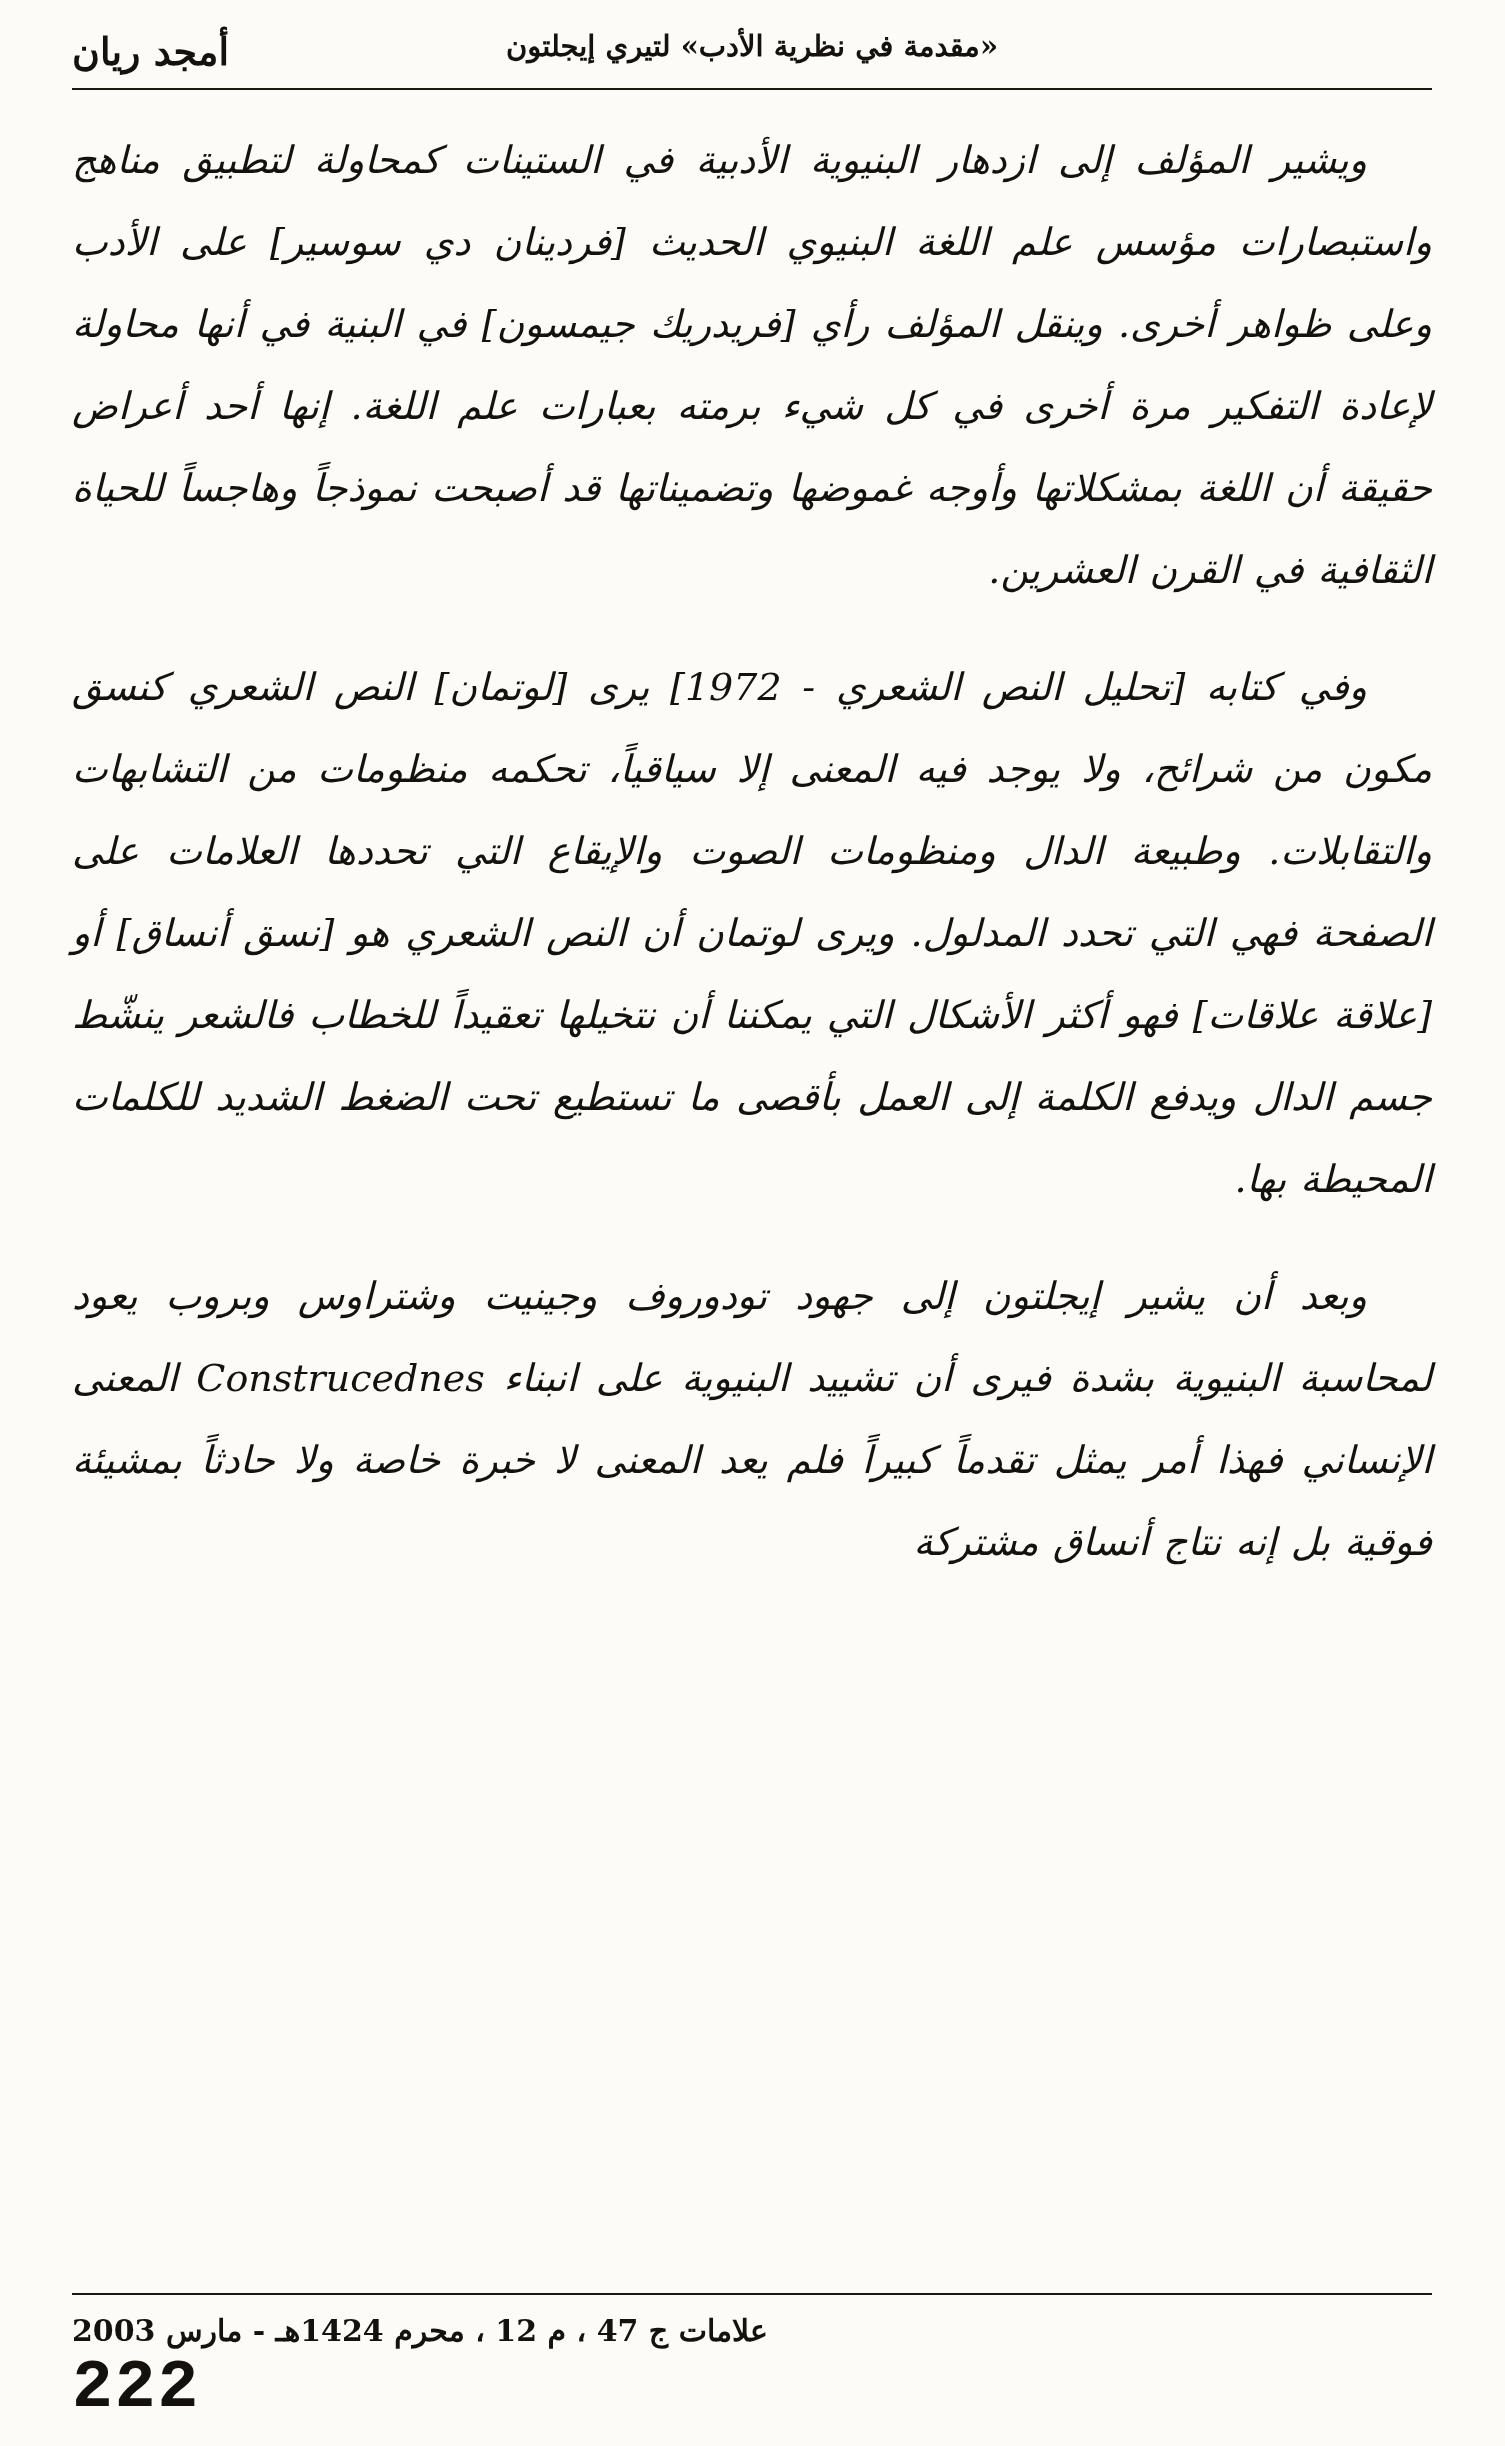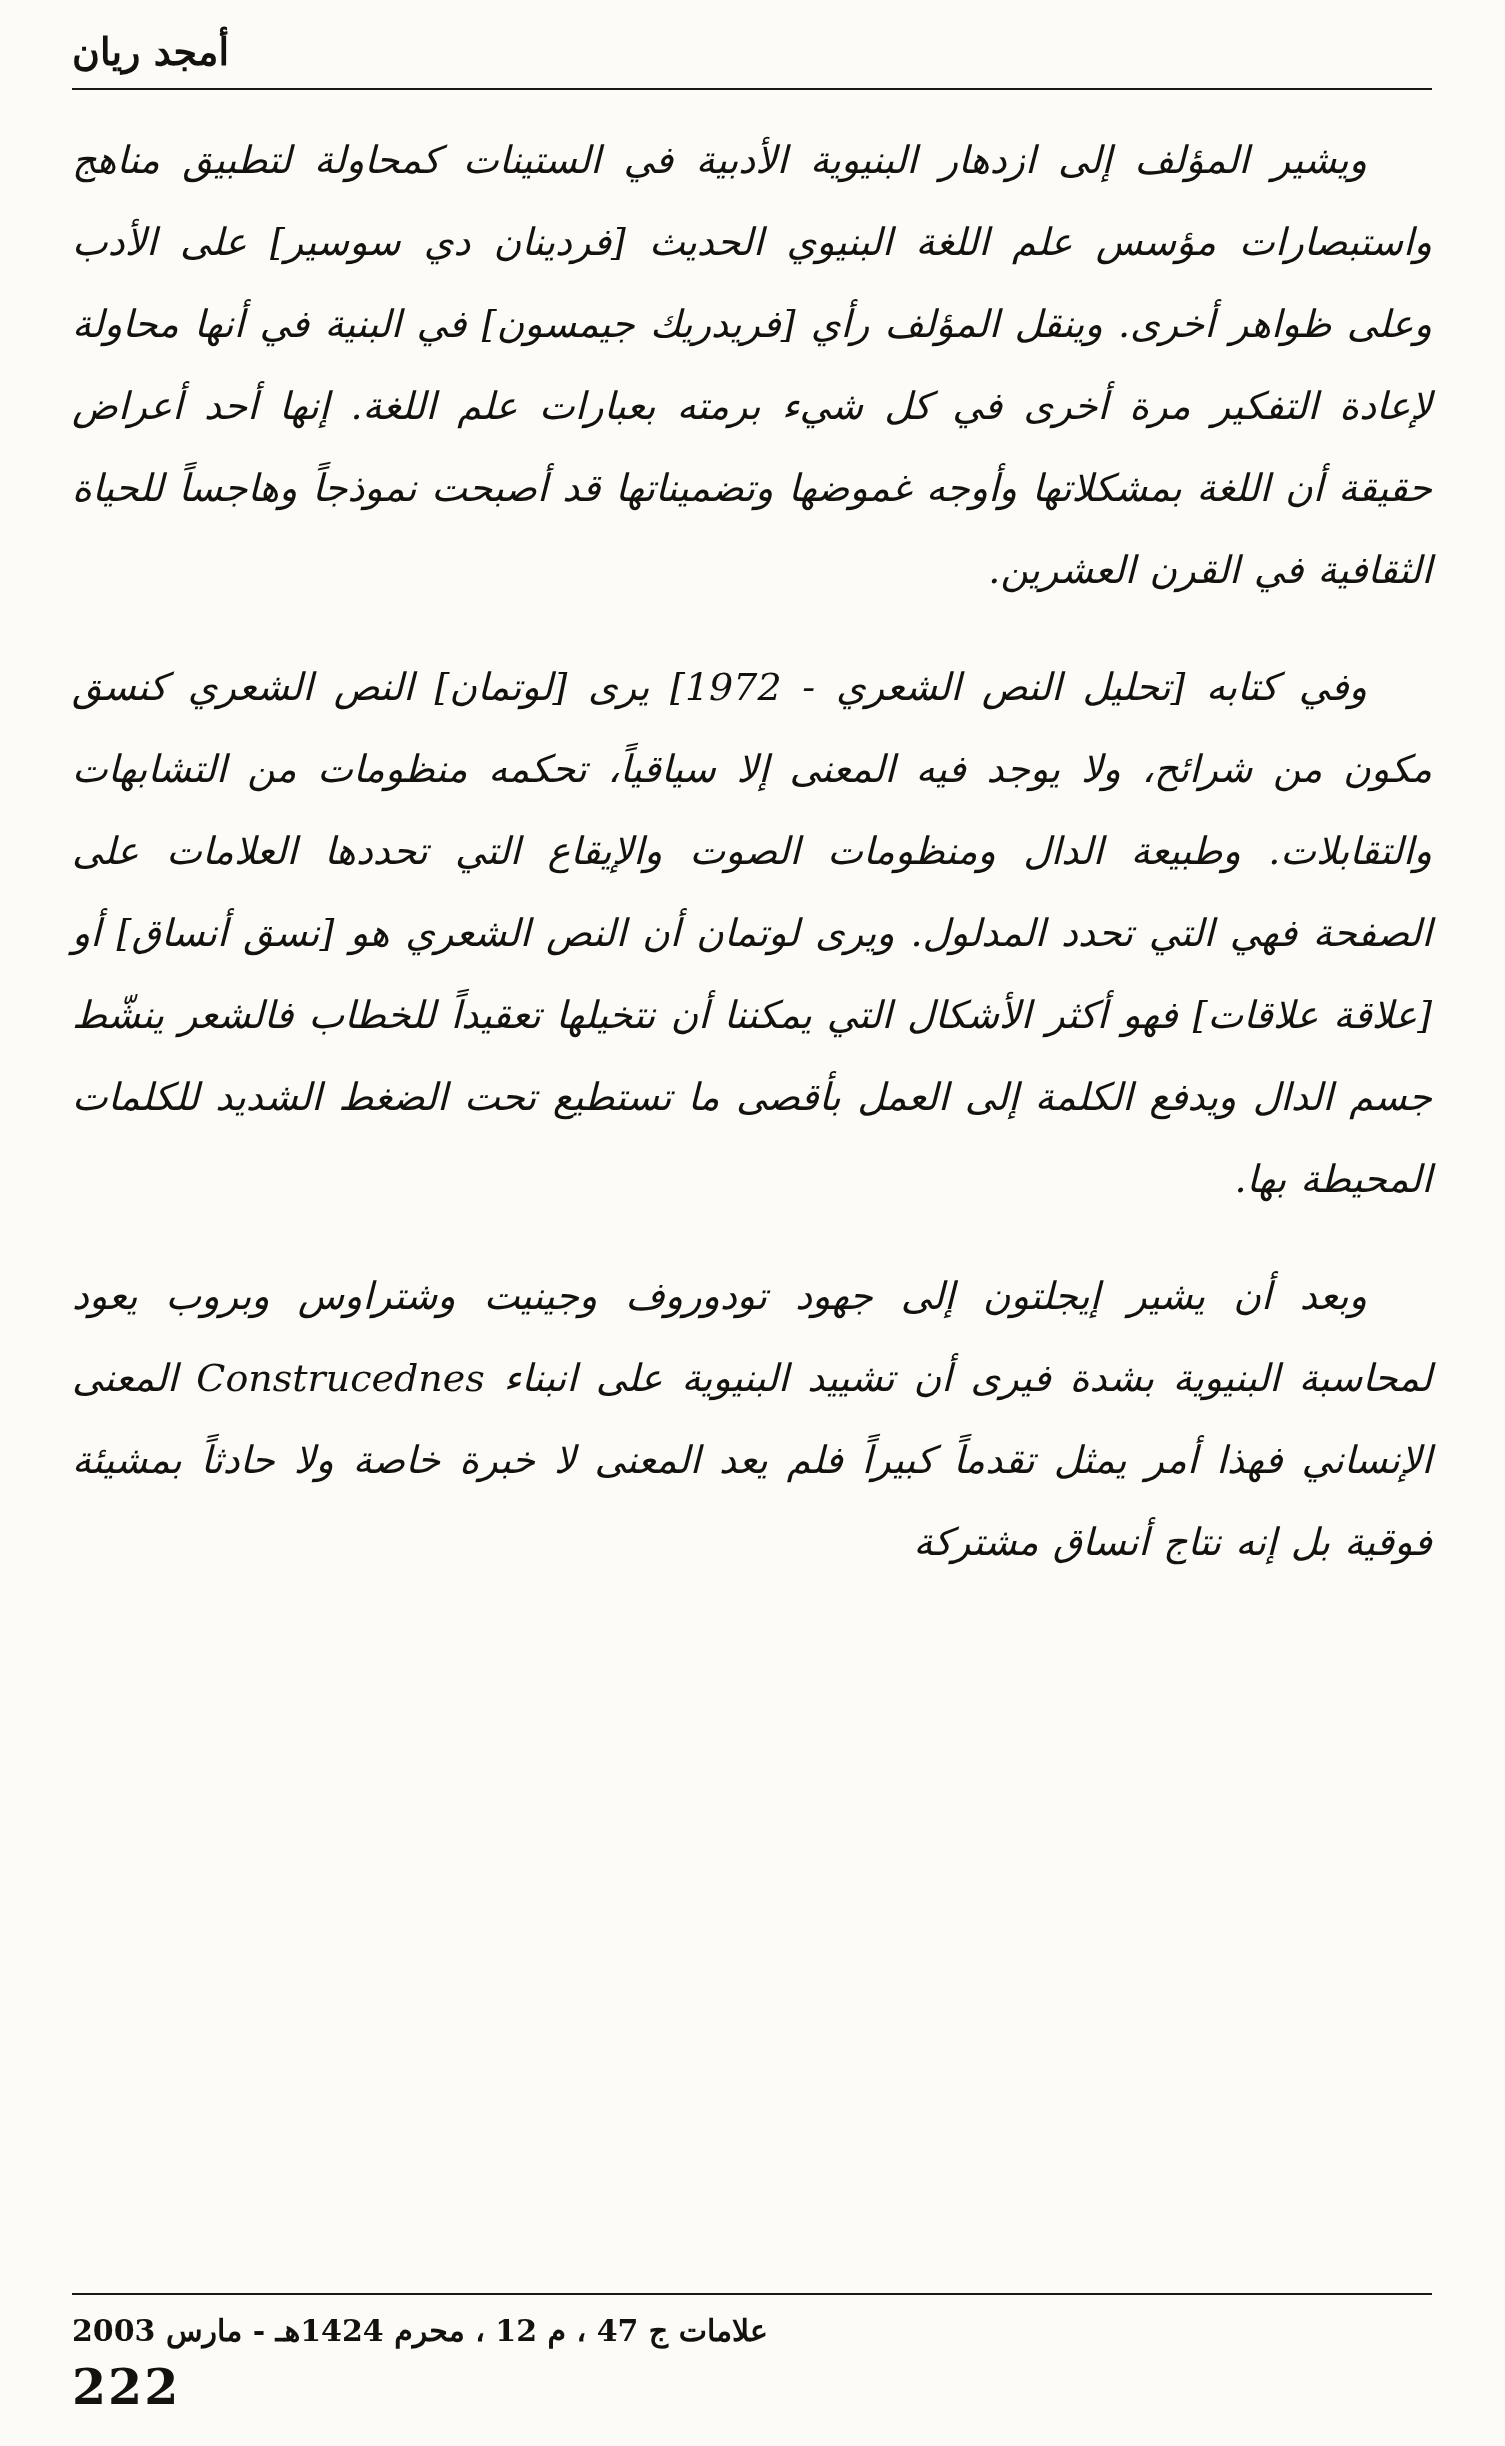--- a/index.html
+++ b/index.html
@@ -81,33 +81,35 @@
   .footer-citation {
     direction: rtl;
     text-align: left;
     font-size: 30px;
     font-weight: bold;
     line-height: 43px;
   }
   .footer-page-number {
     direction: ltr;
     text-align: left;
-    font-size: 49px;
+    font-size: 68px;
     font-weight: bold;
     line-height: 63px;
     letter-spacing: 2px;
     margin-top: 3.9px;
+    font-family: Liberation Mono, monospace;
   }
 </style>
 </head>
 <body>
 
 <div class="page">
 
   <header class="page-header">
+    <div class="header-title">«مقدمة في نظرية الأدب» لتيري إيجلتون</div>
     <div class="header-author">أمجد ريان</div>
   </header>
 
   <div class="header-rule"></div>
 
   <main class="page-body">
     <p class="body-paragraph">ويشير المؤلف إلى ازدهار البنيوية الأدبية في الستينات كمحاولة لتطبيق مناهج واستبصارات مؤسس علم اللغة البنيوي الحديث [فردينان دي سوسير] على الأدب وعلى ظواهر أخرى. وينقل المؤلف رأي [فريدريك جيمسون] في البنية في أنها محاولة لإعادة التفكير مرة أخرى في كل شيء برمته بعبارات علم اللغة. إنها أحد أعراض حقيقة أن اللغة بمشكلاتها وأوجه غموضها وتضميناتها قد أصبحت نموذجاً وهاجساً للحياة الثقافية في القرن العشرين.</p>
     <p class="body-paragraph">وفي كتابه [تحليل النص الشعري - 1972] يرى [لوتمان] النص الشعري كنسق مكون من شرائح، ولا يوجد فيه المعنى إلا سياقياً، تحكمه منظومات من التشابهات والتقابلات. وطبيعة الدال ومنظومات الصوت والإيقاع التي تحددها العلامات على الصفحة فهي التي تحدد المدلول. ويرى لوتمان أن النص الشعري هو [نسق أنساق] أو [علاقة علاقات] فهو أكثر الأشكال التي يمكننا أن نتخيلها تعقيداً للخطاب فالشعر ينشّط جسم الدال ويدفع الكلمة إلى العمل بأقصى ما تستطيع تحت الضغط الشديد للكلمات المحيطة بها.</p>
     <p class="body-paragraph">وبعد أن يشير إيجلتون إلى جهود تودوروف وجينيت وشتراوس وبروب يعود لمحاسبة البنيوية بشدة فيرى أن تشييد البنيوية على انبناء Construcednes المعنى الإنساني فهذا أمر يمثل تقدماً كبيراً فلم يعد المعنى لا خبرة خاصة ولا حادثاً بمشيئة فوقية بل إنه نتاج أنساق مشتركة</p>
   </main>

